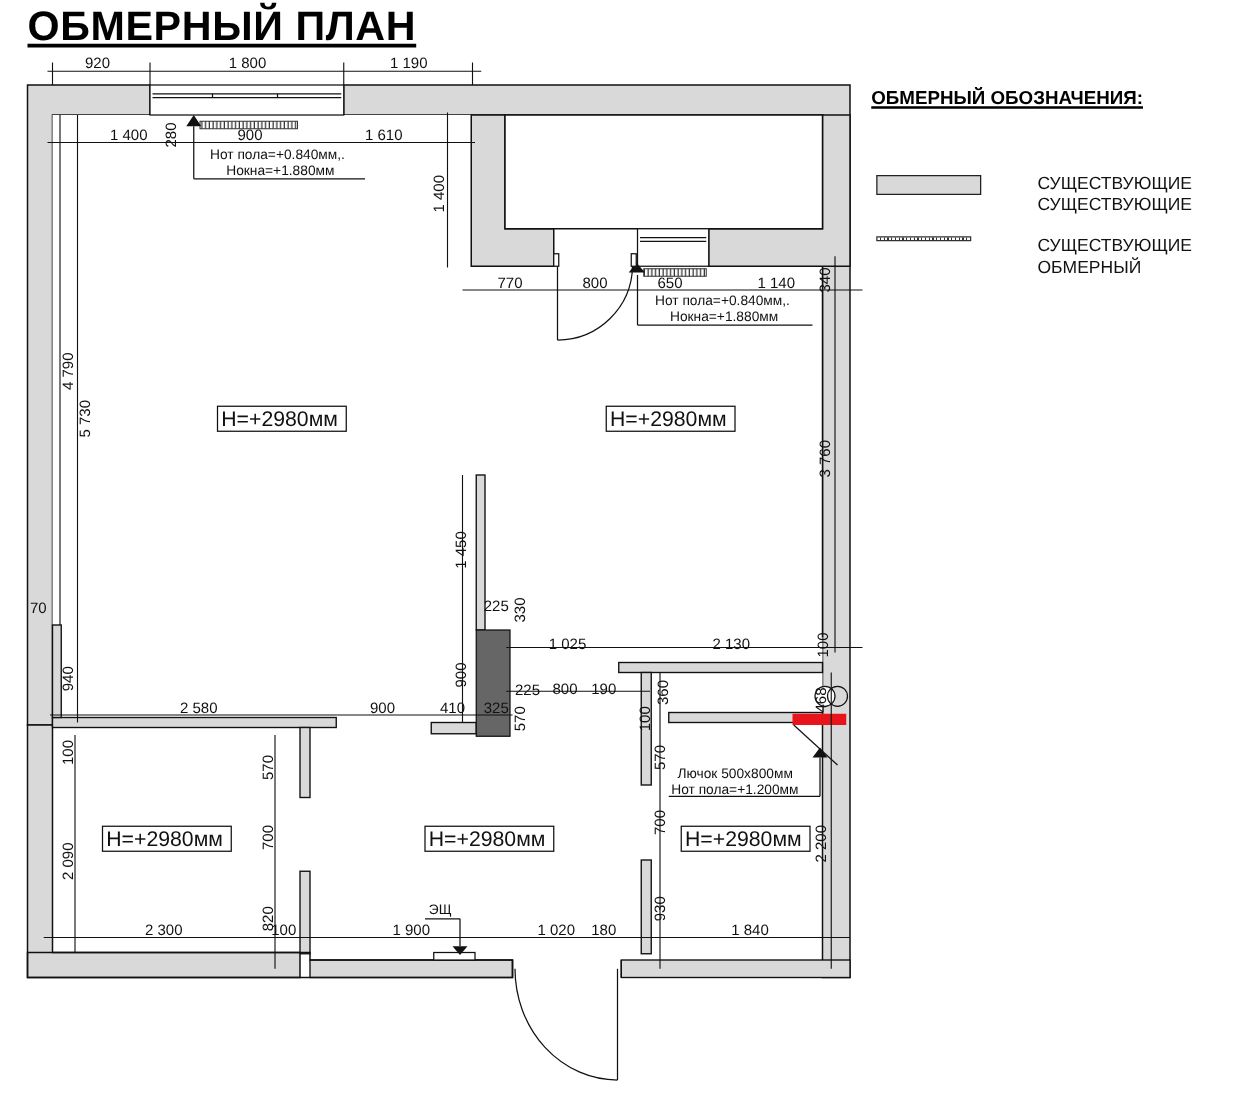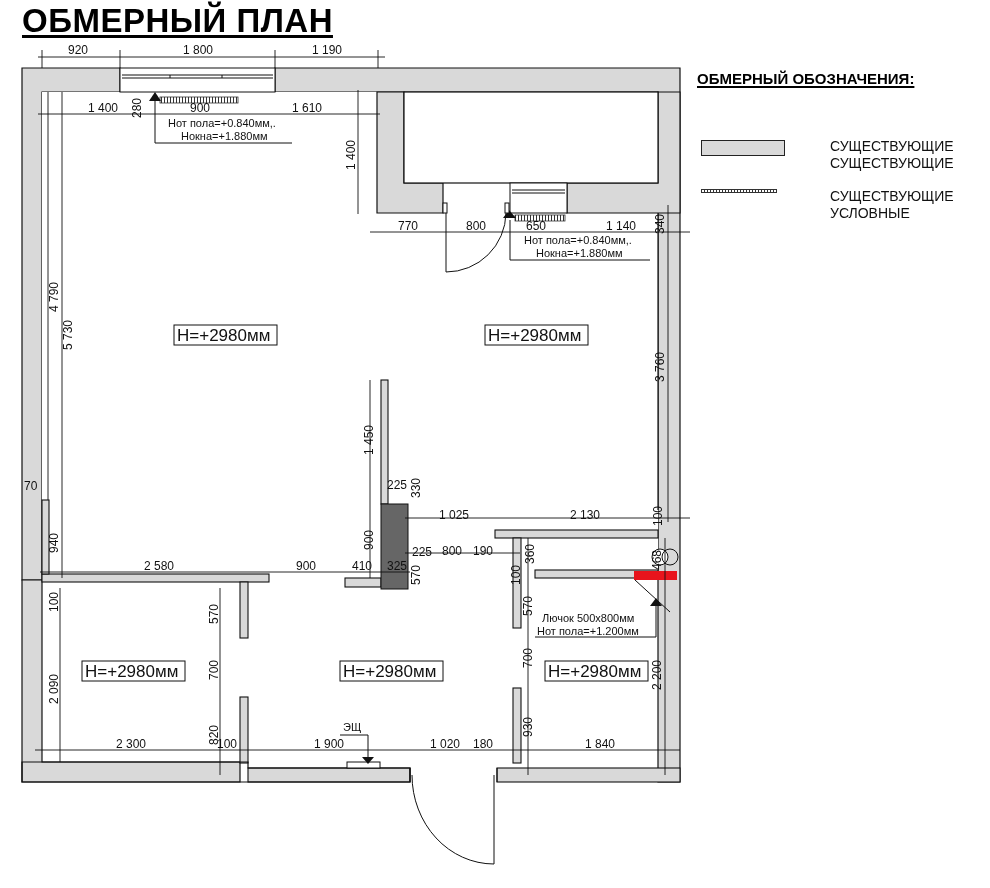--- a/index.html
+++ b/index.html
@@ -22,21 +22,21 @@
 
 <div class="legend-title">ОБМЕРНЫЙ ОБОЗНАЧЕНИЯ:</div>
 <div class="legend-swatch-wall"></div>
 <div class="legend-text" style="left:807px; top:138px;">
   <div>СУЩЕСТВУЮЩИЕ</div>
   <div>СУЩЕСТВУЮЩИЕ</div>
 </div>
 <div class="legend-swatch-rad"></div>
 <div class="legend-text" style="left:807px; top:188px;">
   <div>СУЩЕСТВУЮЩИЕ</div>
-  <div>УСЛОВНЫЕ</div>
+  <div>ОБМЕРНЫЙ</div>
 </div>
 
 <svg id="plan" viewBox="0 0 990 888" xmlns="http://www.w3.org/2000/svg">
   <defs>
     <pattern id="radpat" width="3" height="6" patternUnits="userSpaceOnUse">
       <rect width="3" height="6" fill="#fff"></rect>
       <rect x="2" width="1" height="6" fill="#333"></rect>
     </pattern>
   </defs>
 

